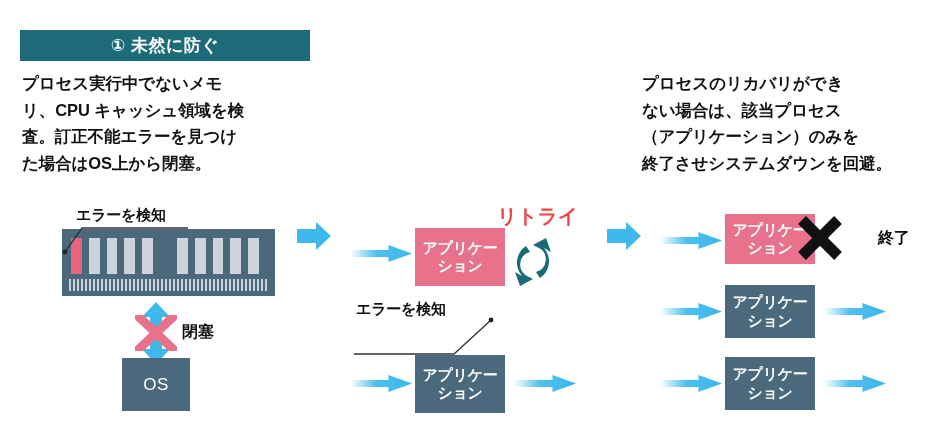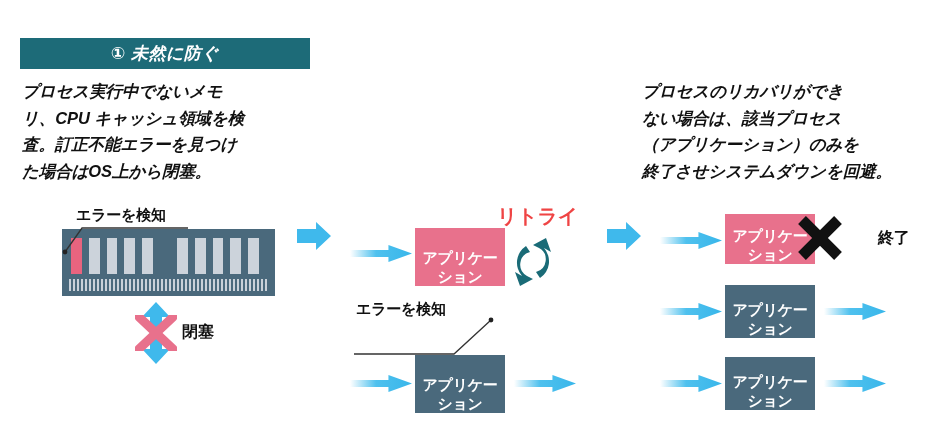--- a/index.html
+++ b/index.html
@@ -17,24 +17,23 @@
   }
 
   .stage {
     position: absolute;
     inset: 0;
   }
 
   
   .column {
     position: absolute;
-    top: 12px;
+    top: 4px;
     width: 290px;
     height: 372px;
-    font-style: italic;
   }
   #col-1 { left: 20px; }
   #col-2 { left: 330px; }
   #col-3 { left: 640px; }
 
   .col-header {
     position: absolute;
     top: 26px;
     left: 0;
     width: 290px;
@@ -82,21 +81,21 @@
     clip-path: polygon(0% 30%, 62% 30%, 62% 0%, 100% 50%, 62% 100%, 62% 70%, 0% 70%);
   }
 
   
   .app-box {
     position: absolute;
     box-sizing: border-box;
     display: flex;
     flex-direction: column;
     align-items: center;
-    justify-content: flex-end;
+    justify-content: center;
     color: #ffffff;
     font-size: 15px;
     font-weight: bold;
     line-height: 1.22;
     text-align: center;
     letter-spacing: -0.3px;
   }
   .app-box.slate { background: #4a697c; }
   .app-box.pink  { background: #e8718c; }
   .app-box span { display: block; }
@@ -267,20 +266,21 @@
   </svg>
 
   <svg id="blocked-arrow" viewBox="0 0 34 62">
     <path d="M17 0 L31 15 L23 15 L23 47 L31 47 L17 62 L3 47 L11 47 L11 15 L3 15 Z" fill="#3fb9ec"></path>
   </svg>
   <svg id="blocked-x" viewBox="0 0 42 36">
     <path d="M4 2 L38 34 M38 2 L4 34" stroke="#e8718c" stroke-width="9" stroke-linecap="round" fill="none"></path>
   </svg>
   <div id="blocked-label">閉塞</div>
 
+  <div id="os-box">OS</div>
 
   <div class="big-arrow" id="big-arrow-1"></div>
 
 
   <div class="flow-arrow" style="left:350px; top:245px; width:62px;"></div>
 
   <div class="app-box pink" style="left:415px; top:228px; width:90px; height:58px;">
     <span>アプリケー</span>
     <span>ション</span>
   </div>

